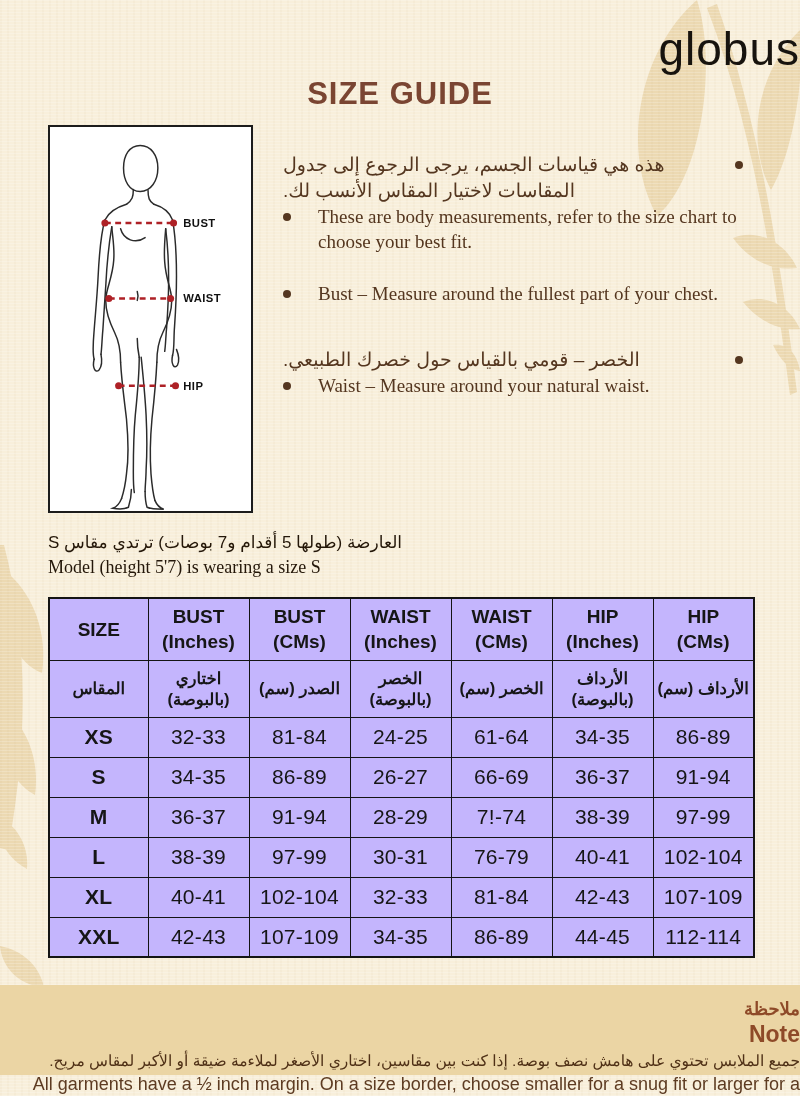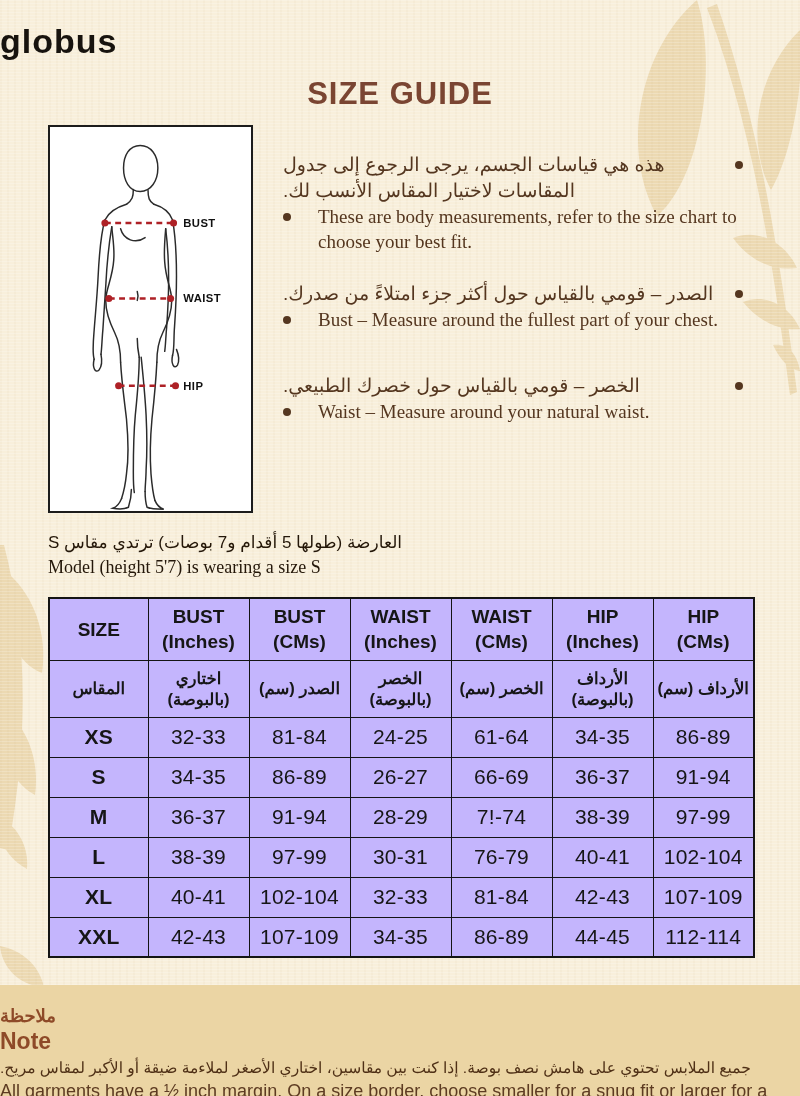--- a/index.html
+++ b/index.html
@@ -21,21 +21,21 @@
   .leaf-svg { position:absolute; z-index:0; }
   .leaf-tr { top:0; right:0; }
   .leaf-left { top:545px; left:0; }
   .leaf-bl { top:938px; left:0; }
 
   .content { position:relative; z-index:2; }
 
   
   .brand {
     position:absolute; top:22px; left:0; width:800px;
-    text-align:left; font-size:34px; font-weight:700; letter-spacing:1px;
+    text-align:right; font-size:46px; font-weight:400; letter-spacing:1px;
     color:#17130e;
   }
   .page-title {
     position:absolute; top:76px; left:0; width:800px;
     text-align:center; font-size:31px; font-weight:bold; letter-spacing:1px;
     color:#7a4532;
   }
 
   
   .figure-box {
@@ -80,22 +80,22 @@
     color:#161616; padding:0 2px;
   }
   .size-table .h-en { height:62px; font-size:19px; font-weight:bold; line-height:25px; }
   .size-table .h-ar { height:57px; font-size:16.5px; font-weight:bold; direction:rtl; line-height:21px; }
   .size-table .row-data td { height:40px; font-size:21px; letter-spacing:.3px; }
   .size-table .size-cell { font-weight:bold; font-size:20px; }
   .col-size { width:99px; }
 
   
   .note-band {
-    position:absolute; left:0; top:985px; width:800px; height:111px;
-    background:#ebd5a4; text-align:left; padding-top:19px;
+    position:absolute; left:0; top:985px; width:800px; height:90px;
+    background:#ebd5a4; text-align:right; padding-top:12px;
   }
   .note-title { font-weight:bold; font-size:23px; color:#8e4a28; line-height:25px; }
   .note-title.ar { direction:rtl; font-size:18px; }
   .note-body-ar { direction:rtl; font-size:15.5px; line-height:23px; color:#4f3016; margin-top:2px; }
   .note-body-en { font-size:18px; line-height:24px; color:#5d3b22; }
 </style>
 </head>
 <body>
 
 <svg class="leaf-svg leaf-tr" width="215" height="395" viewBox="0 0 215 395">
@@ -191,24 +191,20 @@
         <div class="b-item ar">
           <span class="marker"></span>
           <div class="txt">هذه هي قياسات الجسم، يرجى الرجوع إلى جدول المقاسات لاختيار المقاس الأنسب لك.</div>
         </div>
         <div class="b-item en">
           <span class="marker"></span>
           <div class="txt">These are body measurements, refer to the size chart to choose your best fit.</div>
         </div>
       </div>
       <div class="instruction-group">
-        <div class="b-item ar">
-          <span class="marker"></span>
-          <div class="txt">الصدر – قومي بالقياس حول أكثر جزء امتلاءً من صدرك.</div>
-        </div>
         <div class="b-item en">
           <span class="marker"></span>
           <div class="txt">Bust – Measure around the fullest part of your chest.</div>
         </div>
       </div>
       <div class="instruction-group">
         <div class="b-item ar">
           <span class="marker"></span>
           <div class="txt">الخصر – قومي بالقياس حول خصرك الطبيعي.</div>
         </div>

